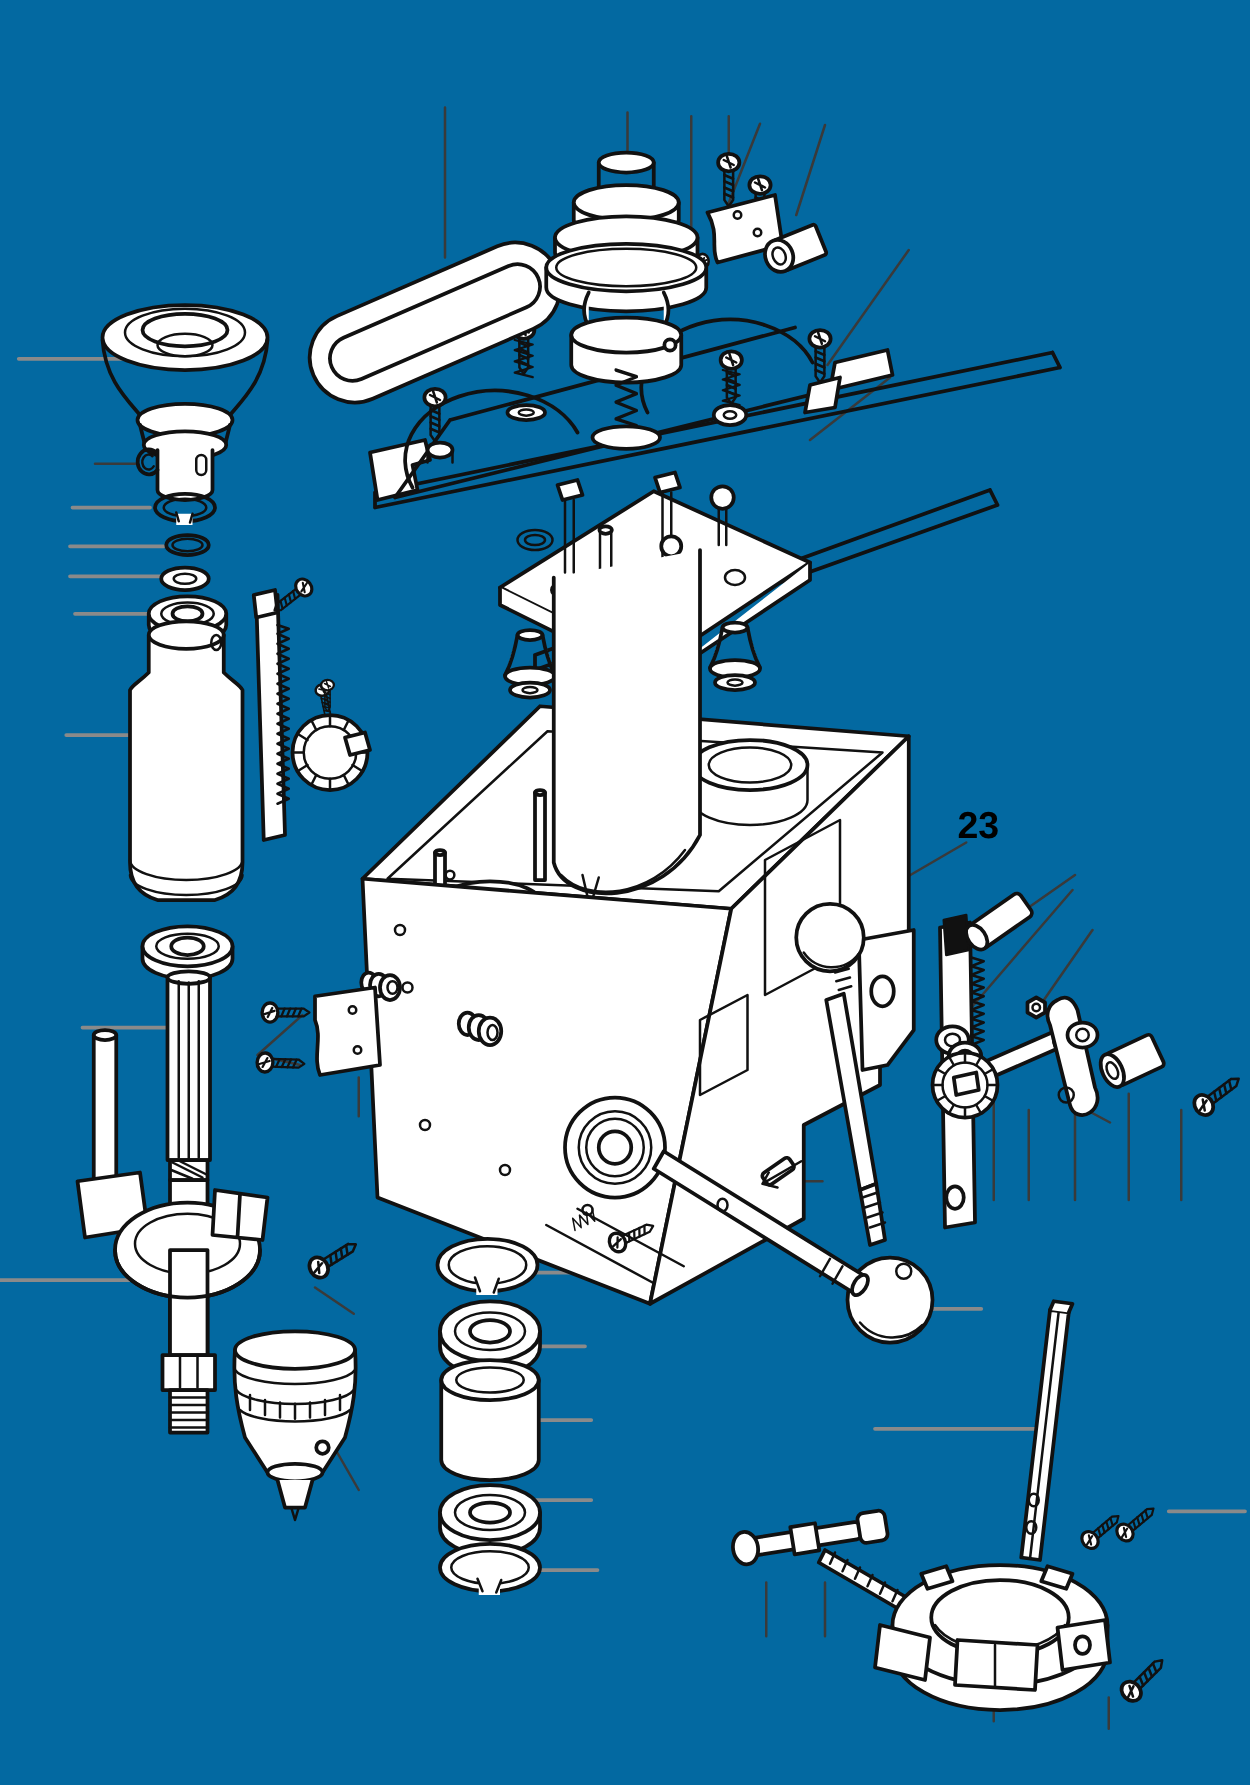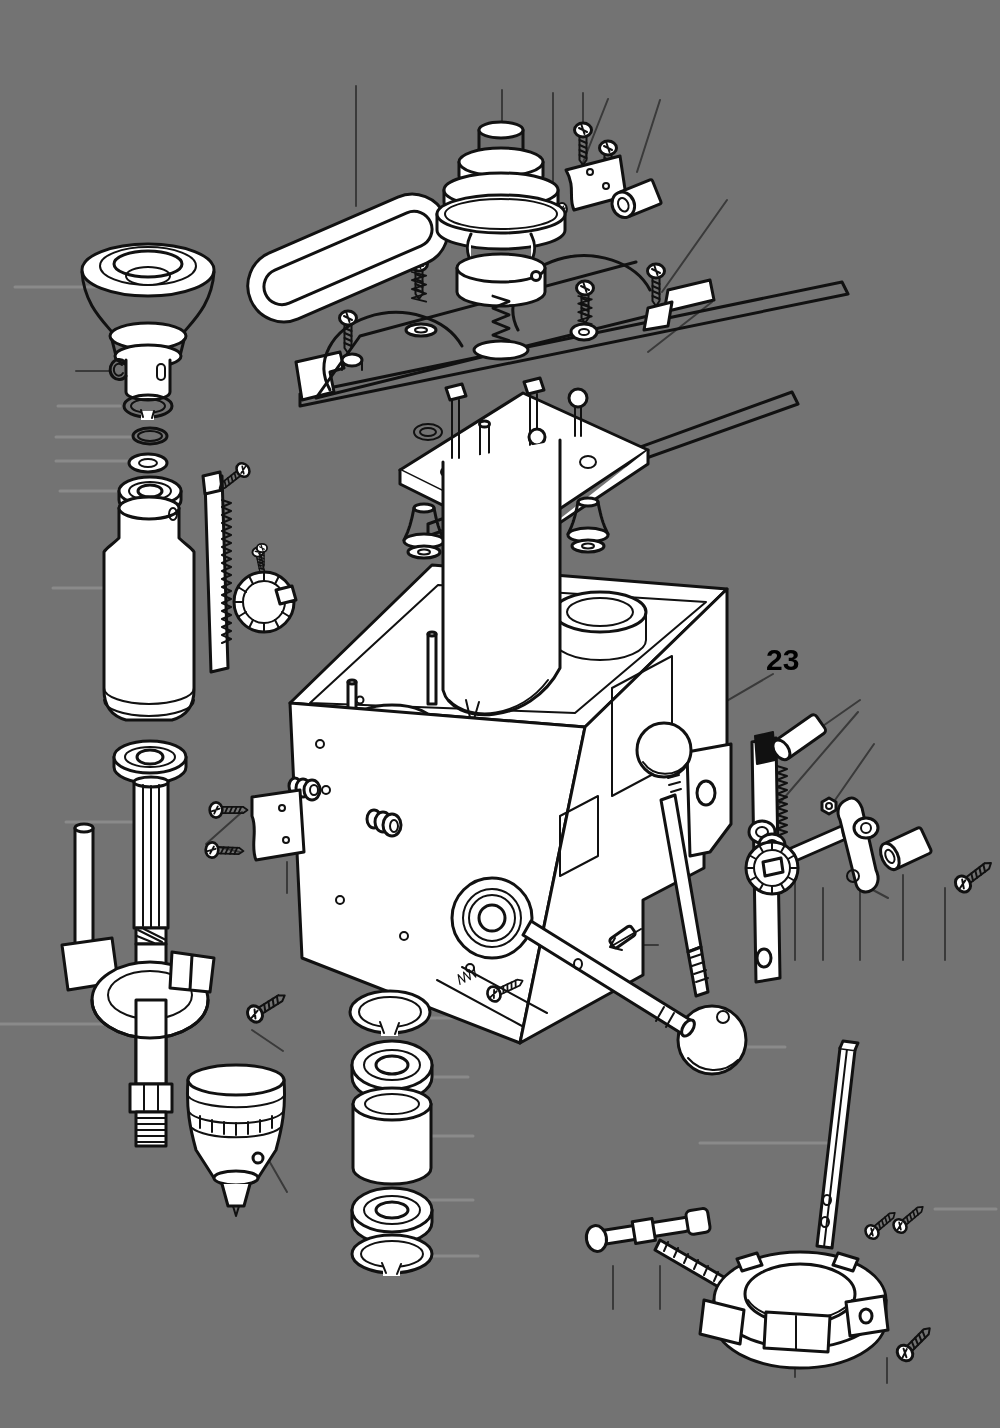--- a/index.html
+++ b/index.html
@@ -1,16 +1,16 @@
 <!DOCTYPE html>
 <html><head>
 <meta charset="utf-8">
 <style>
   html,body{margin:0;padding:0;background:#ffffff;}
-  .stage{position:relative;width:1000px;height:1428px;background:#737373;overflow:hidden;
+  .stage{position:relative;width:1000px;height:1428px;background:#0369a1;overflow:hidden;
          font-family:"Liberation Sans",sans-serif;}
   svg{position:absolute;left:0;top:0;}
   .s{fill:#ffffff;stroke:#111111;stroke-width:3;stroke-linejoin:round;stroke-linecap:round;}
   .n{fill:none;stroke:#111111;stroke-width:3;stroke-linejoin:round;stroke-linecap:round;}
   .t2{stroke-width:2;}
   .k{fill:#111111;stroke:#111111;stroke-width:2;stroke-linejoin:round;}
   .w{fill:#ffffff;stroke:none;}
   .ld{fill:none;stroke:#8a8a8a;stroke-width:3;stroke-linecap:round;}
   .ld2{fill:none;stroke:#3a3a3a;stroke-width:2;stroke-linecap:round;}
   .callout{font-family:"Liberation Sans",sans-serif;font-weight:bold;font-size:30px;fill:#000;}

